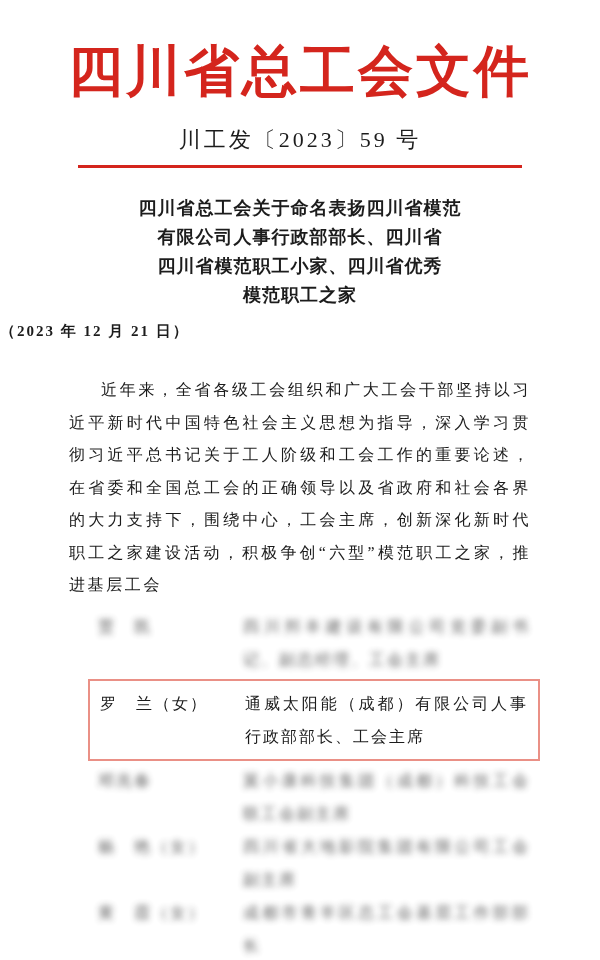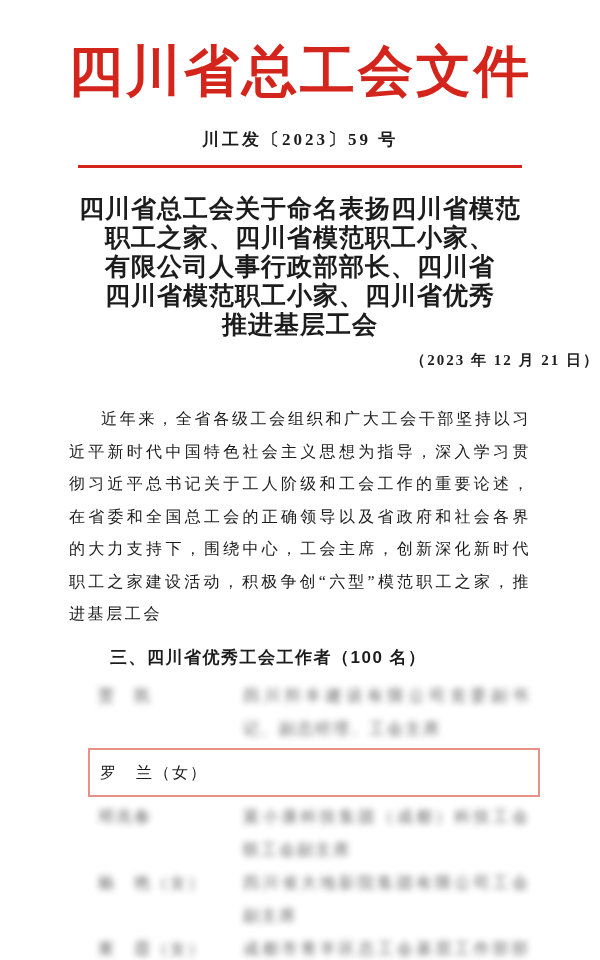--- a/index.html
+++ b/index.html
@@ -18,41 +18,41 @@
     font-size:55px;
     line-height:72px;
     font-weight:bold;
     letter-spacing:3px;
     color:#d4251d;
     white-space:nowrap;
   }
   .doc-number{
     margin-top:20px;
     text-align:center;
-    font-size:17px;
+    font-size:22px;
     line-height:24px;
-    font-weight:700;
+    font-weight:400;
     letter-spacing:3px;
   }
   .red-rule{
     width:444px;height:3px;
     margin:13px auto 0;
     background:#d4251d;
   }
   .doc-title{
     margin-top:26px;
     text-align:center;
     font-weight:bold;
-    font-size:25px;
+    font-size:18px;
     line-height:29px;
     letter-spacing:1px;
   }
   .doc-date{
     margin-top:12px;
-    text-align:right;
+    text-align:left;
     font-size:15px;
     font-weight:600;
     letter-spacing:2px;
   }
   .body-paragraph{
     margin:33px auto 0;
     width:462px;
     font-size:16px;
     line-height:32.5px;
     letter-spacing:2.6px;
@@ -106,41 +106,40 @@
 <div class="page">
 
   <div class="letterhead">四川省总工会文件</div>
 
   <div class="doc-number">川工发〔2023〕59 号</div>
 
   <div class="red-rule"></div>
 
   <div class="doc-title">
     <div>四川省总工会关于命名表扬四川省模范</div>
-    <div>职工之家、四川省模范职工小家、</div>
     <div>有限公司人事行政部部长、四川省</div>
     <div>四川省模范职工小家、四川省优秀</div>
-    <div>推进基层工会</div>
+    <div>模范职工之家</div>
   </div>
 
   <div class="doc-date">（2023 年 12 月 21 日）</div>
 
   <div class="body-paragraph">近年来，全省各级工会组织和广大工会干部坚持以习近平新时代中国特色社会主义思想为指导，深入学习贯彻习近平总书记关于工人阶级和工会工作的重要论述，在省委和全国总工会的正确领导以及省政府和社会各界的大力支持下，围绕中心，工会主席，创新深化新时代职工之家建设活动，积极争创“六型”模范职工之家，推进基层工会</div>
 
-  <div class="section-heading">三、四川省优秀工会工作者（100 名）</div>
 
   <div class="roster">
 
     <div class="entry">
       <div class="name blurred">贾　凯</div>
       <div class="desc blurred">四川邦丰建设有限公司党委副书记、副总经理、工会主席</div>
     </div>
 
     <div class="entry highlighted">
       <div class="name">罗　兰（女）</div>
+      <div class="desc">通威太阳能（成都）有限公司人事行政部部长、工会主席</div>
     </div>
 
     <div class="entry">
       <div class="name blurred">邓兆春</div>
       <div class="desc blurred">翼小康科技集团（成都）科技工会联工会副主席</div>
     </div>
 
     <div class="entry">
       <div class="name blurred">杨　艳（女）</div>
       <div class="desc blurred">四川省大地影院集团有限公司工会副主席</div>

